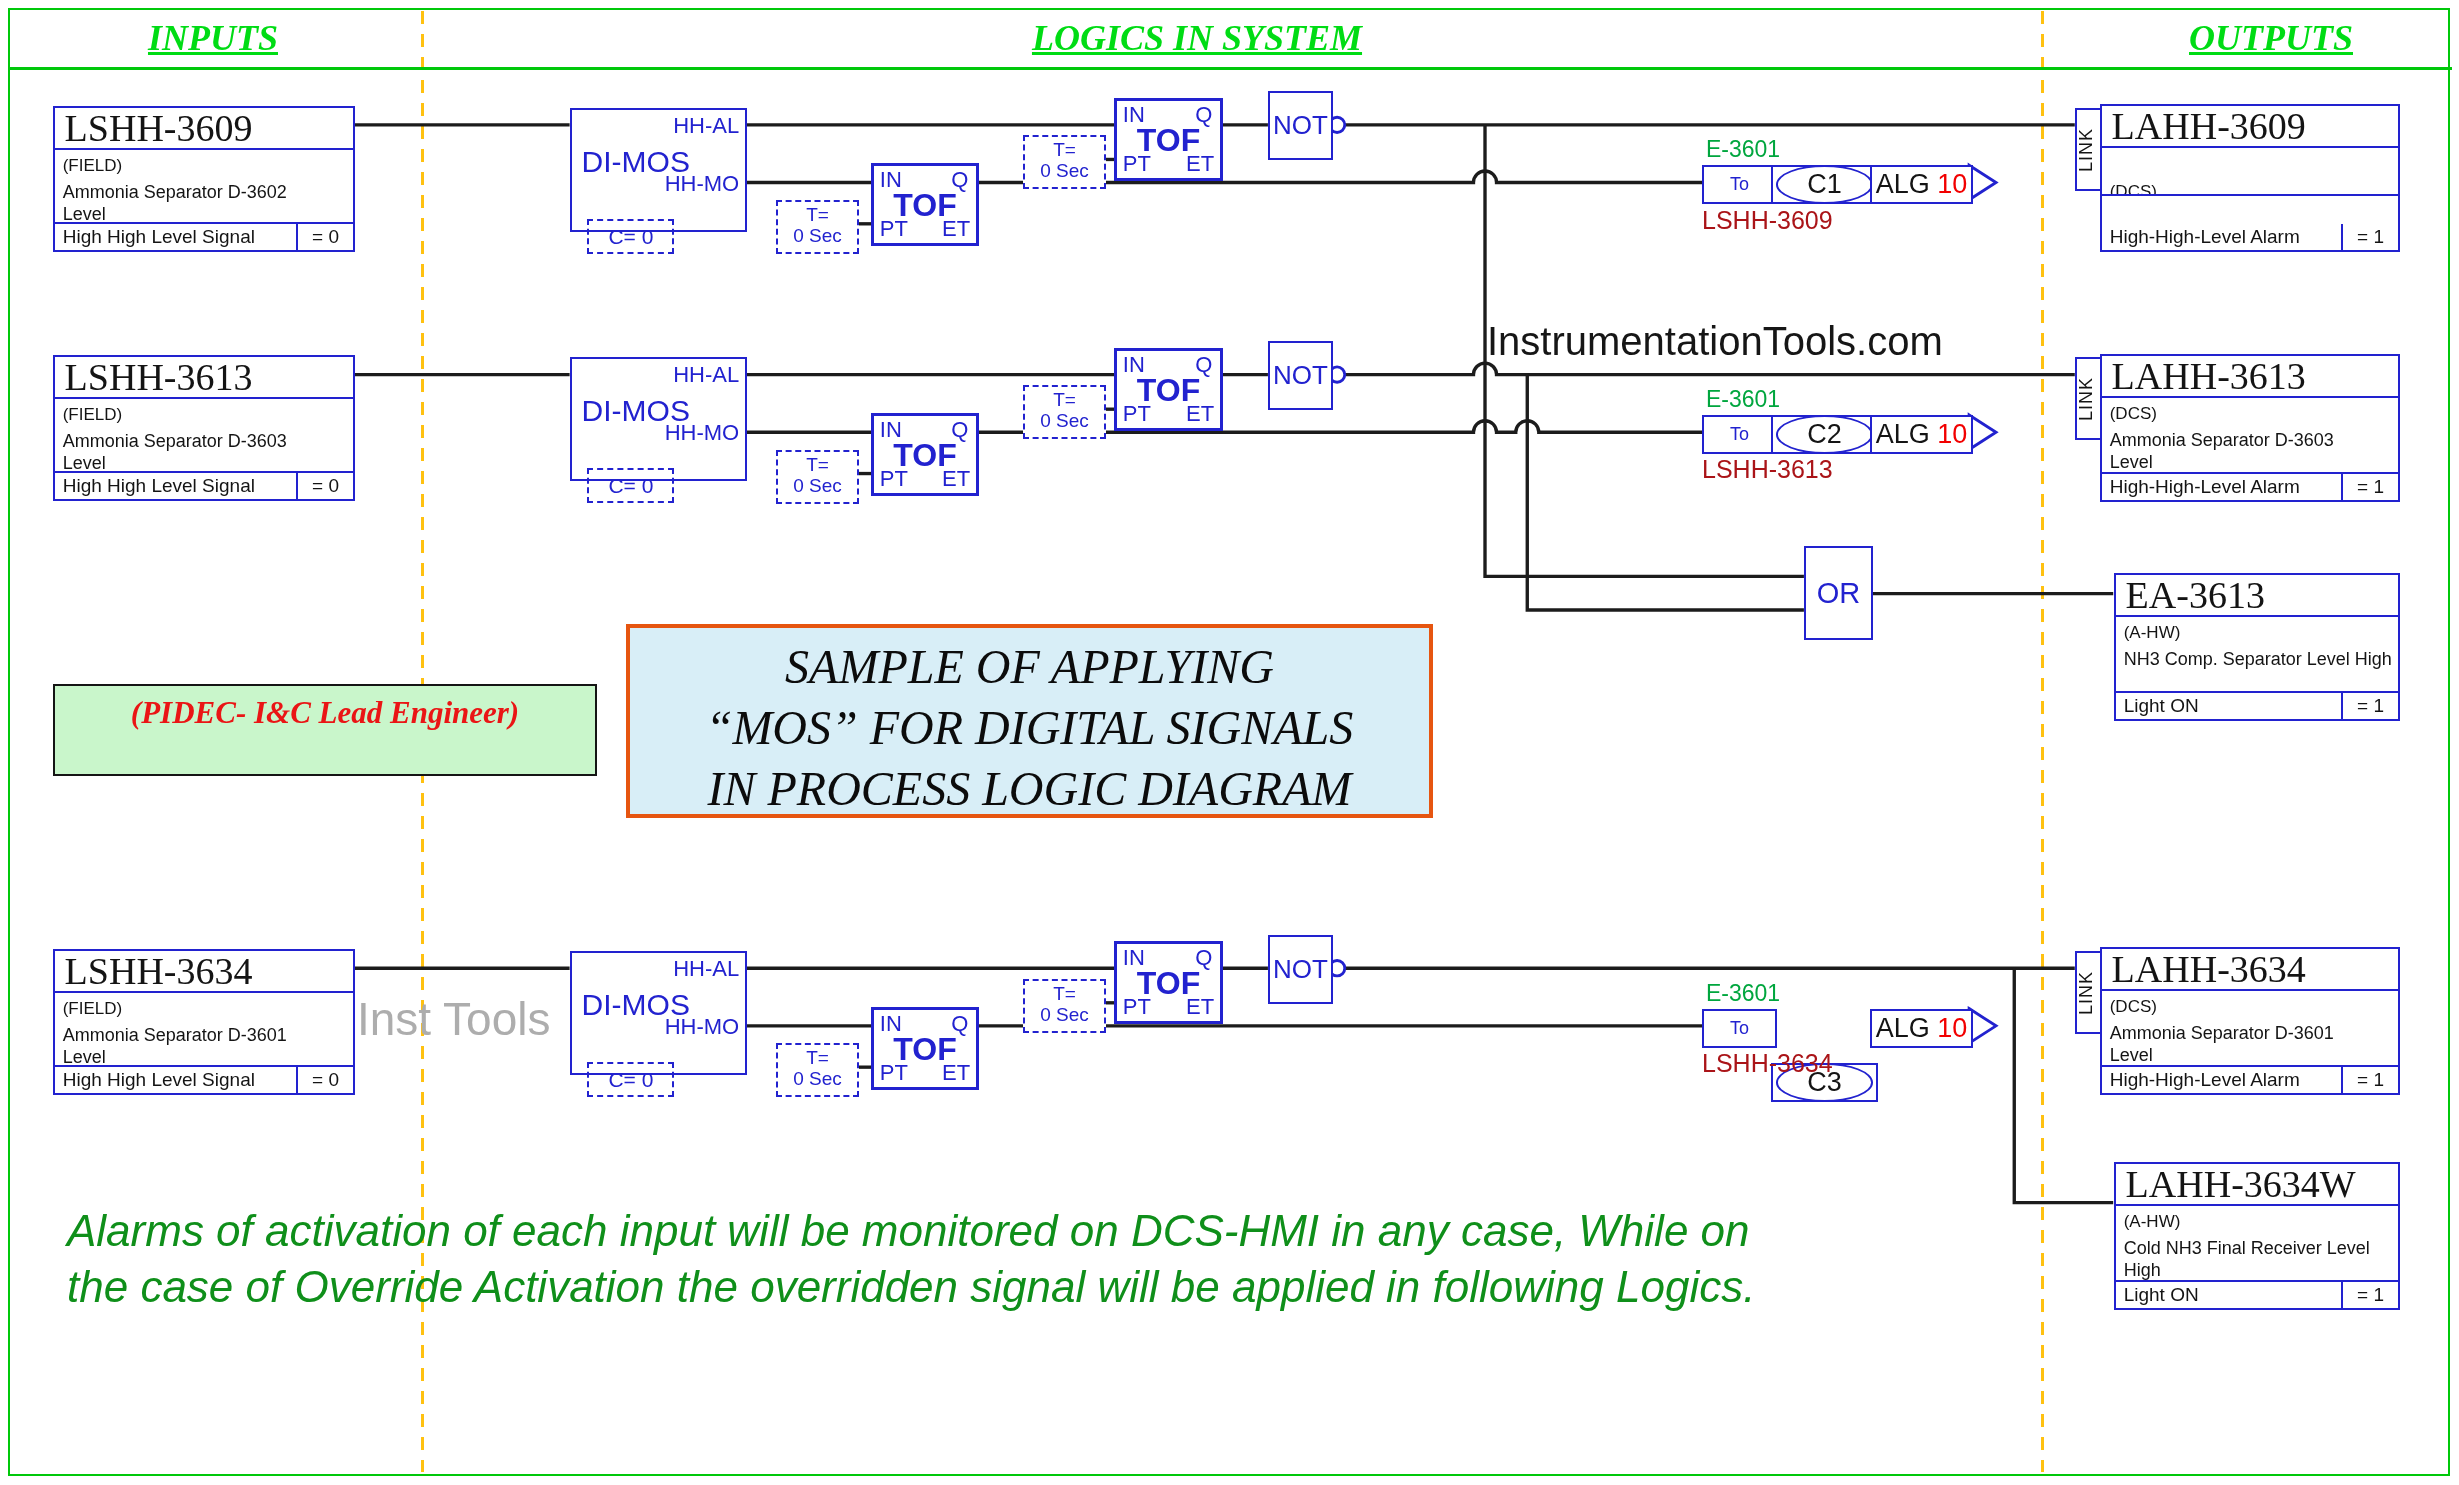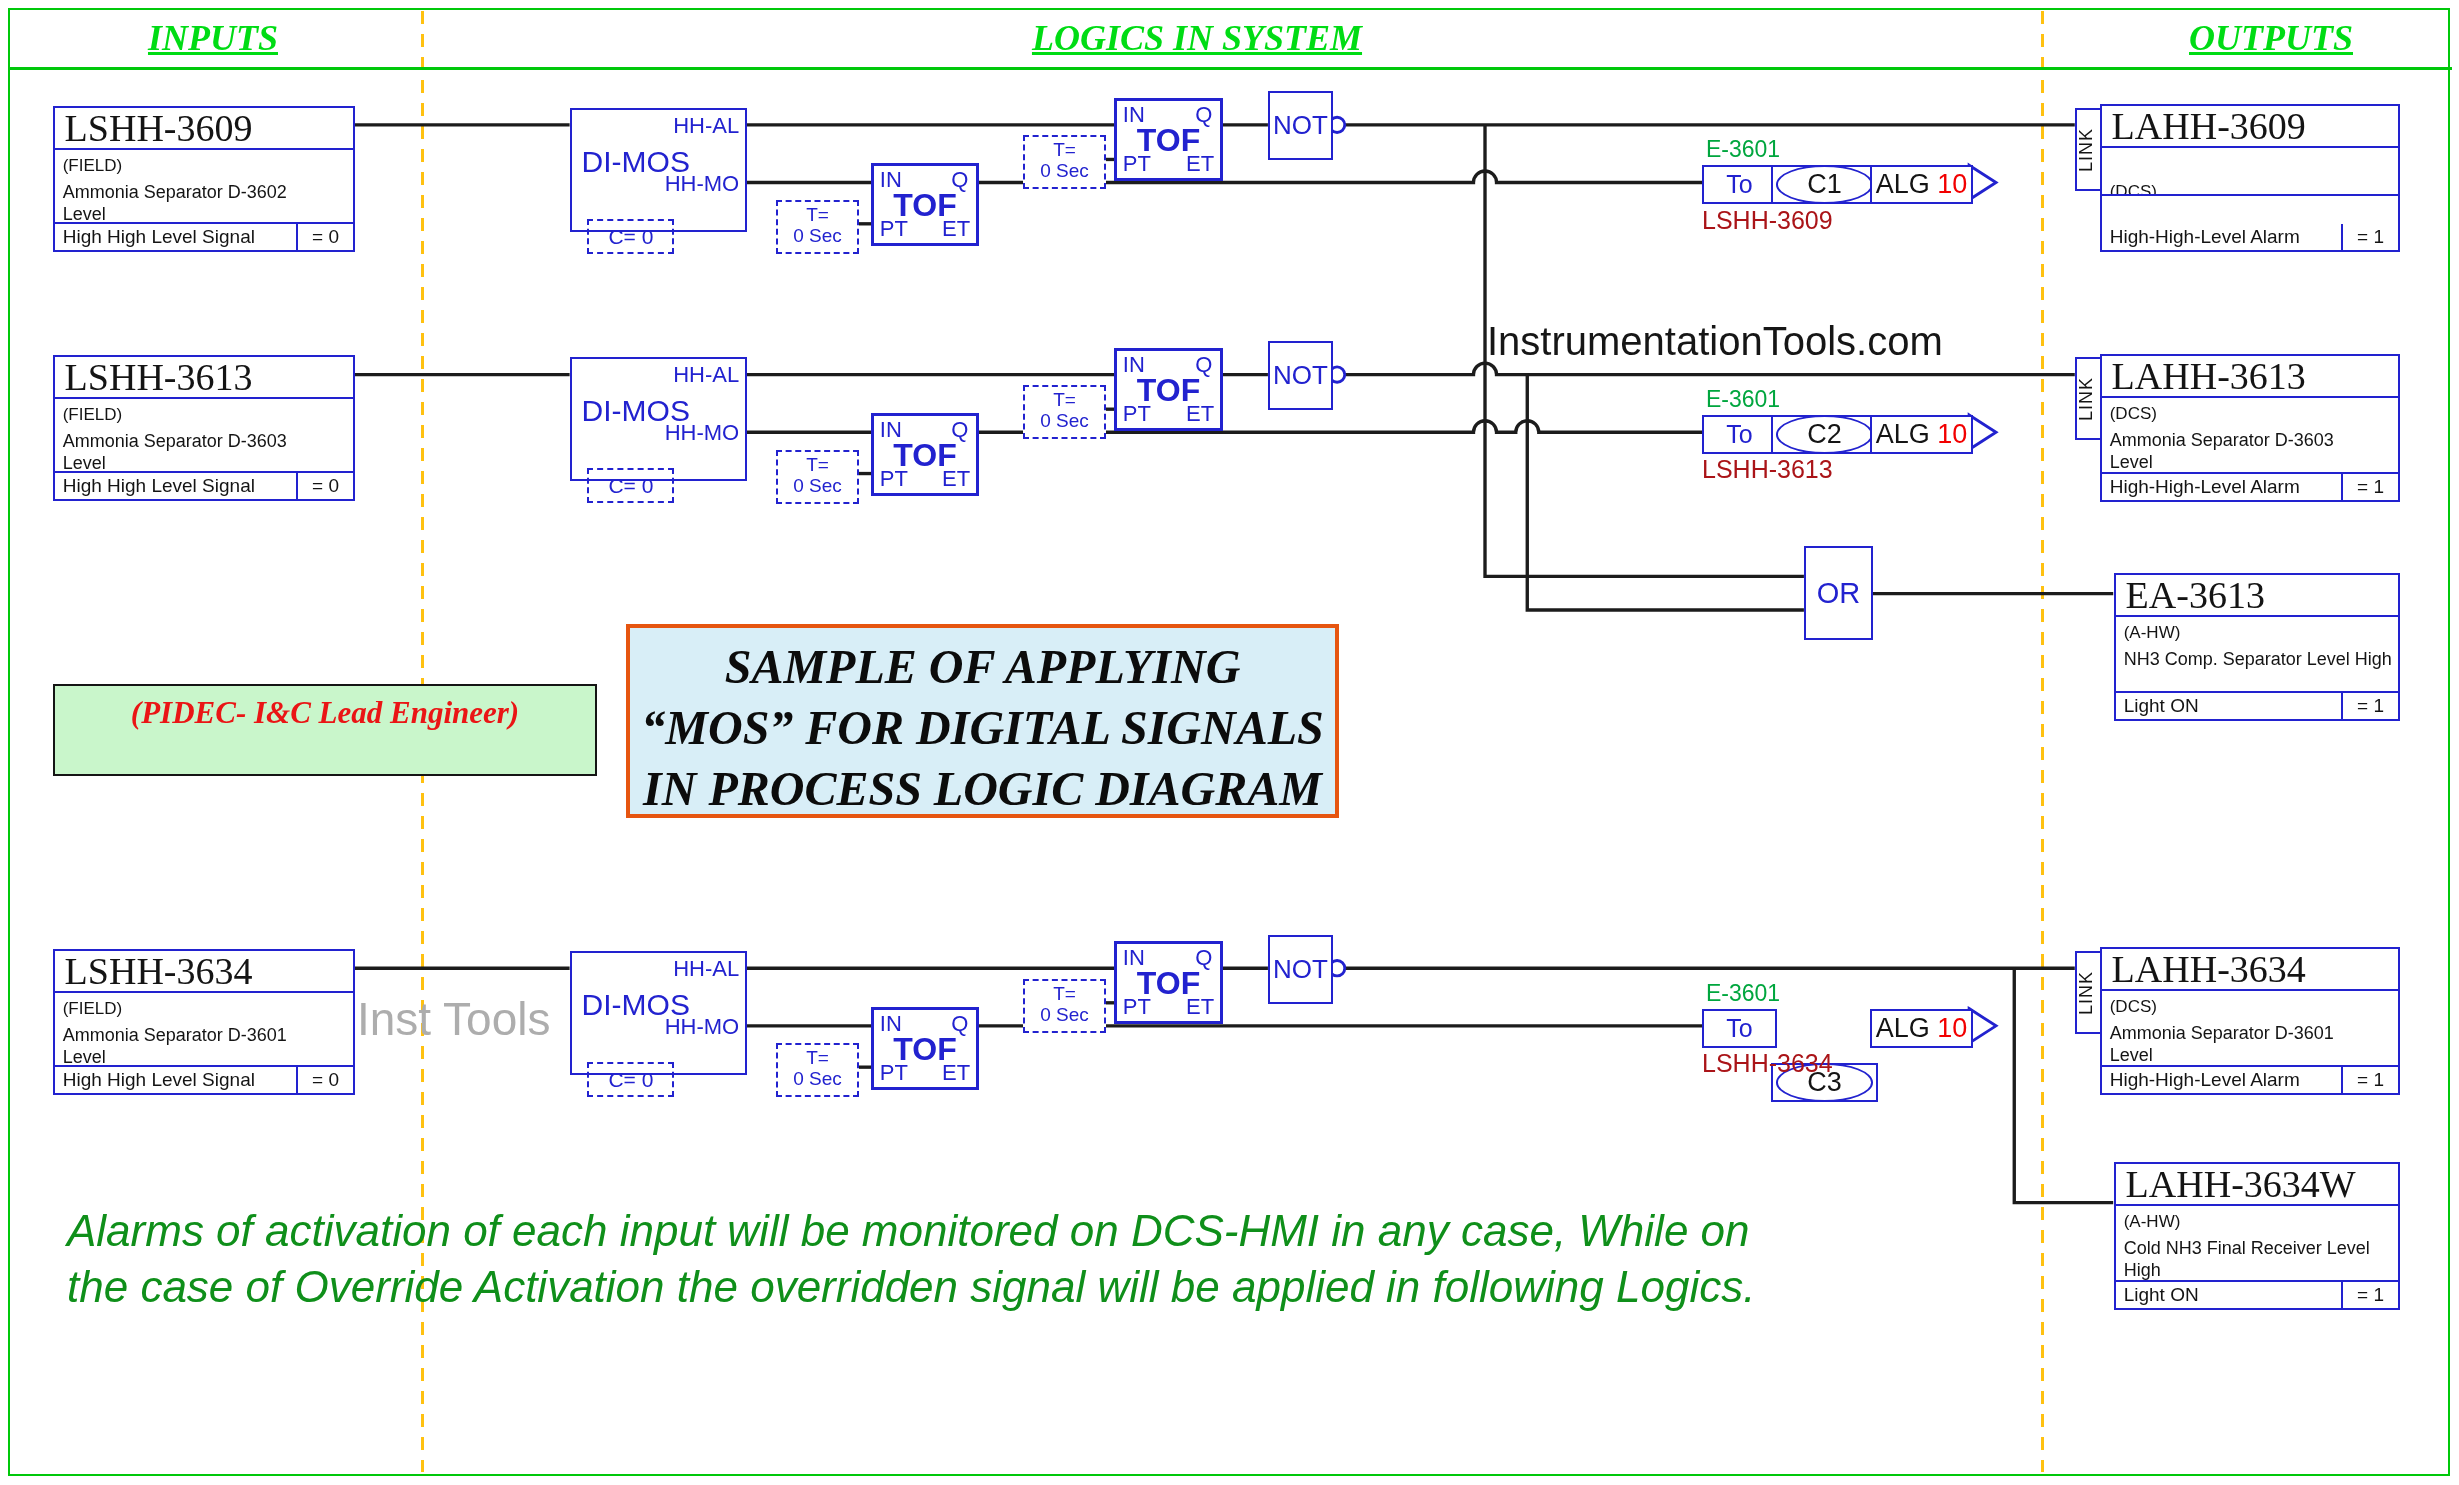--- a/index.html
+++ b/index.html
@@ -38,30 +38,30 @@
   .c0{position:absolute;border:2.9px dashed var(--blue);font-size:21px;text-align:center;margin-top:40px;}
   .tof{border-width:3.8px;}
   .tof-main{position:absolute;left:0;top:21px;width:100%;text-align:center;
             font-size:32px;font-weight:bold;}
   .timer{position:absolute;border:2.9px dashed var(--blue);color:var(--blue);font-size:19px;
          text-align:center;line-height:21px;padding-top:1.9px;background:#fff;}
   .gate{display:flex;align-items:center;justify-content:center;font-size:26px;}
   
   .conn-elabel{position:absolute;font-size:23px;color:var(--green-label);}
   .conn-cell{position:absolute;border:2.9px solid var(--blue);background:#fff;text-align:center;color:#141414;}
-  .conn-to{color:var(--blue);font-size:25px;}
+  .conn-to{color:var(--blue);font-size:18px;}
   .conn-ellipse{position:absolute;left:2.9px;right:2.9px;top:-1.9px;bottom:-1.9px;border:2.9px solid var(--blue);
                 border-radius:50%;font-size:27px;color:#141414;display:flex;align-items:center;justify-content:center;}
   .conn-alg{font-size:27px;white-space:nowrap;}
   .alg-num{color:var(--num-red);}
   .conn-tag{position:absolute;font-size:25px;color:var(--tag-red);white-space:nowrap;}
   
-  #title-box{left:626px;top:624px;width:713px;height:194px;background:var(--title-bg);
+  #title-box{left:626px;top:624px;width:807px;height:194px;background:var(--title-bg);
              border:4.8px solid var(--title-border);text-align:center;font-family:"Liberation Serif",serif;
-             font-weight:bold;font-style:italic;font-size:48px;line-height:61px;color:#0c0c0c;padding-top:7.7px;box-sizing:border-box;}
+             font-weight:normal;font-style:italic;font-size:48px;line-height:61px;color:#0c0c0c;padding-top:7.7px;box-sizing:border-box;}
   #prepared-box{left:53px;top:684px;width:544px;height:92px;background:var(--prep-bg);
                 border:2.9px solid #151515;text-align:center;font-family:"Liberation Serif",serif;
                 font-weight:bold;font-style:italic;font-size:31px;line-height:39px;color:var(--prep-red);padding-top:6.7px;box-sizing:border-box;}
   #note-text{left:67px;top:1203px;font-style:italic;font-size:44px;line-height:56px;color:var(--green-note);white-space:nowrap;}
   #wm-center{left:1487px;top:319px;font-size:40px;color:#161616;white-space:nowrap;}
   #wm-left{left:357px;top:992px;font-size:46px;color:var(--gray-wm);white-space:nowrap;text-align:right;}
 </style>
 </head>
 <body>
 

